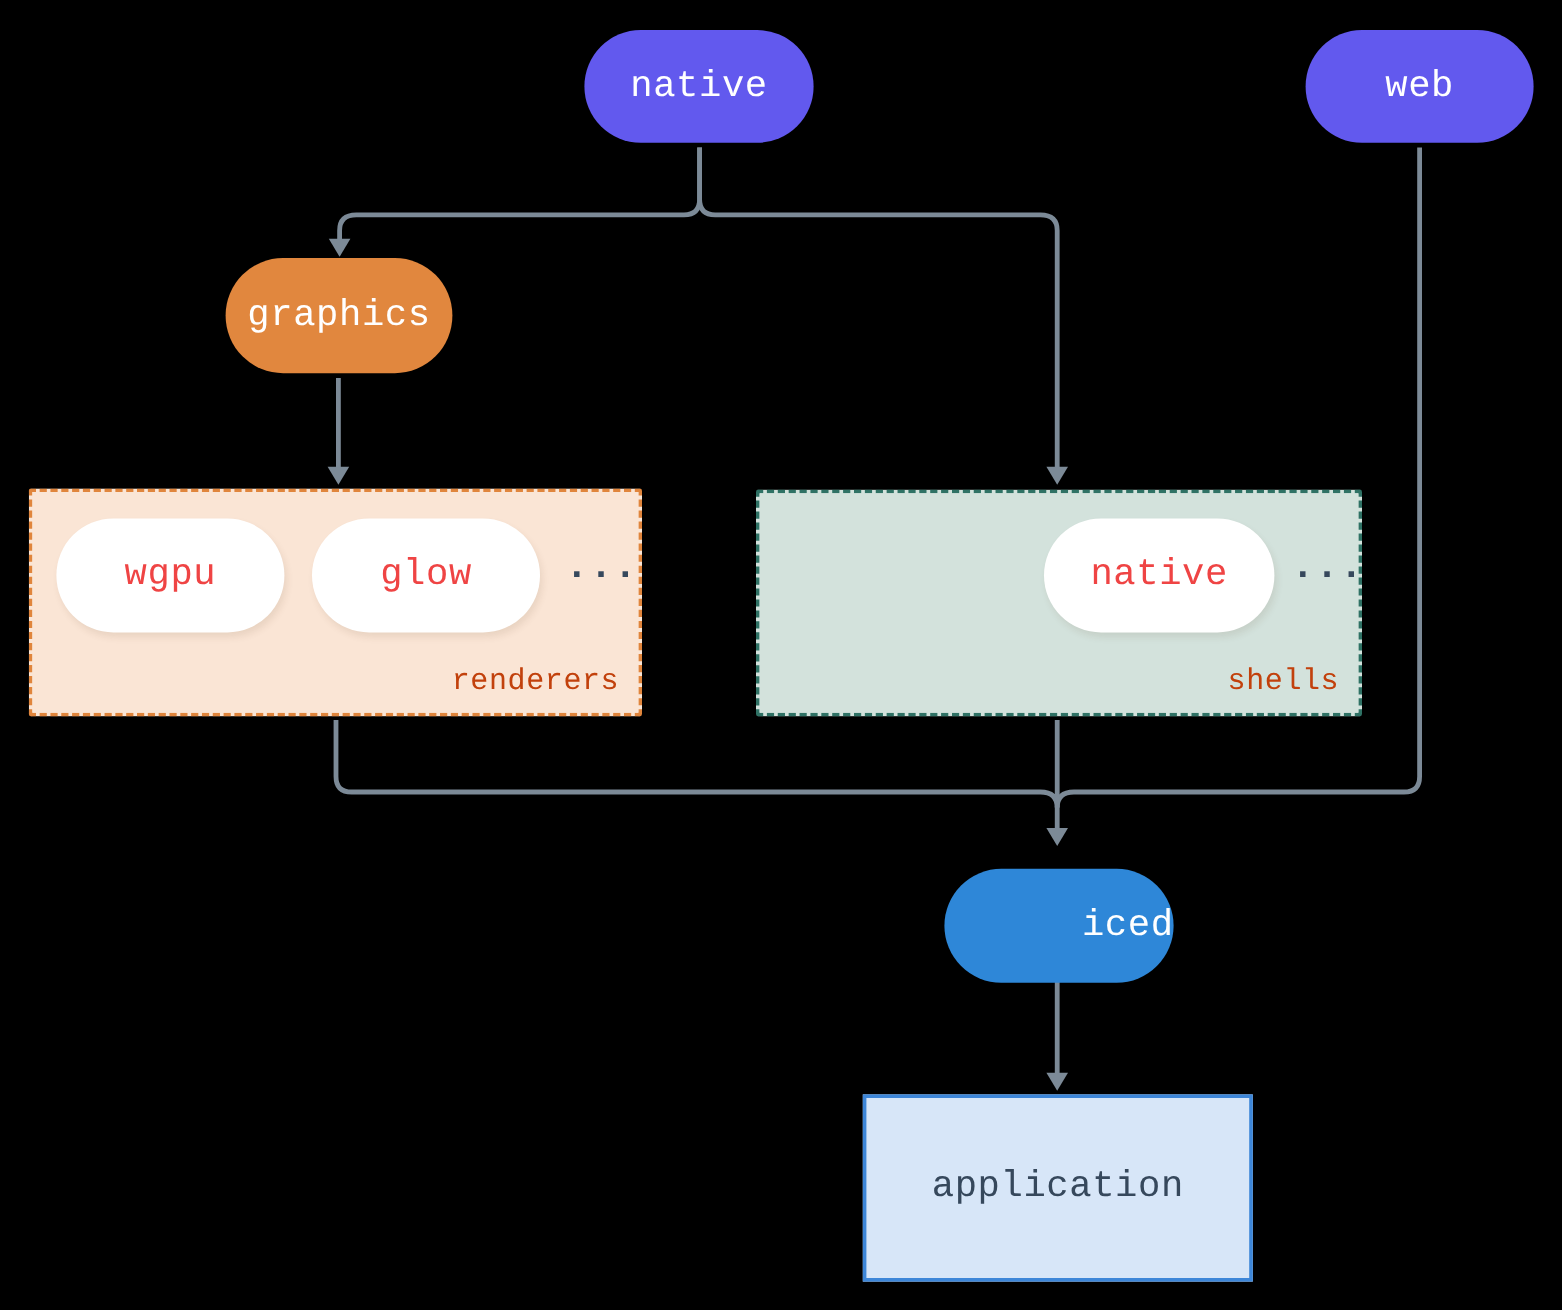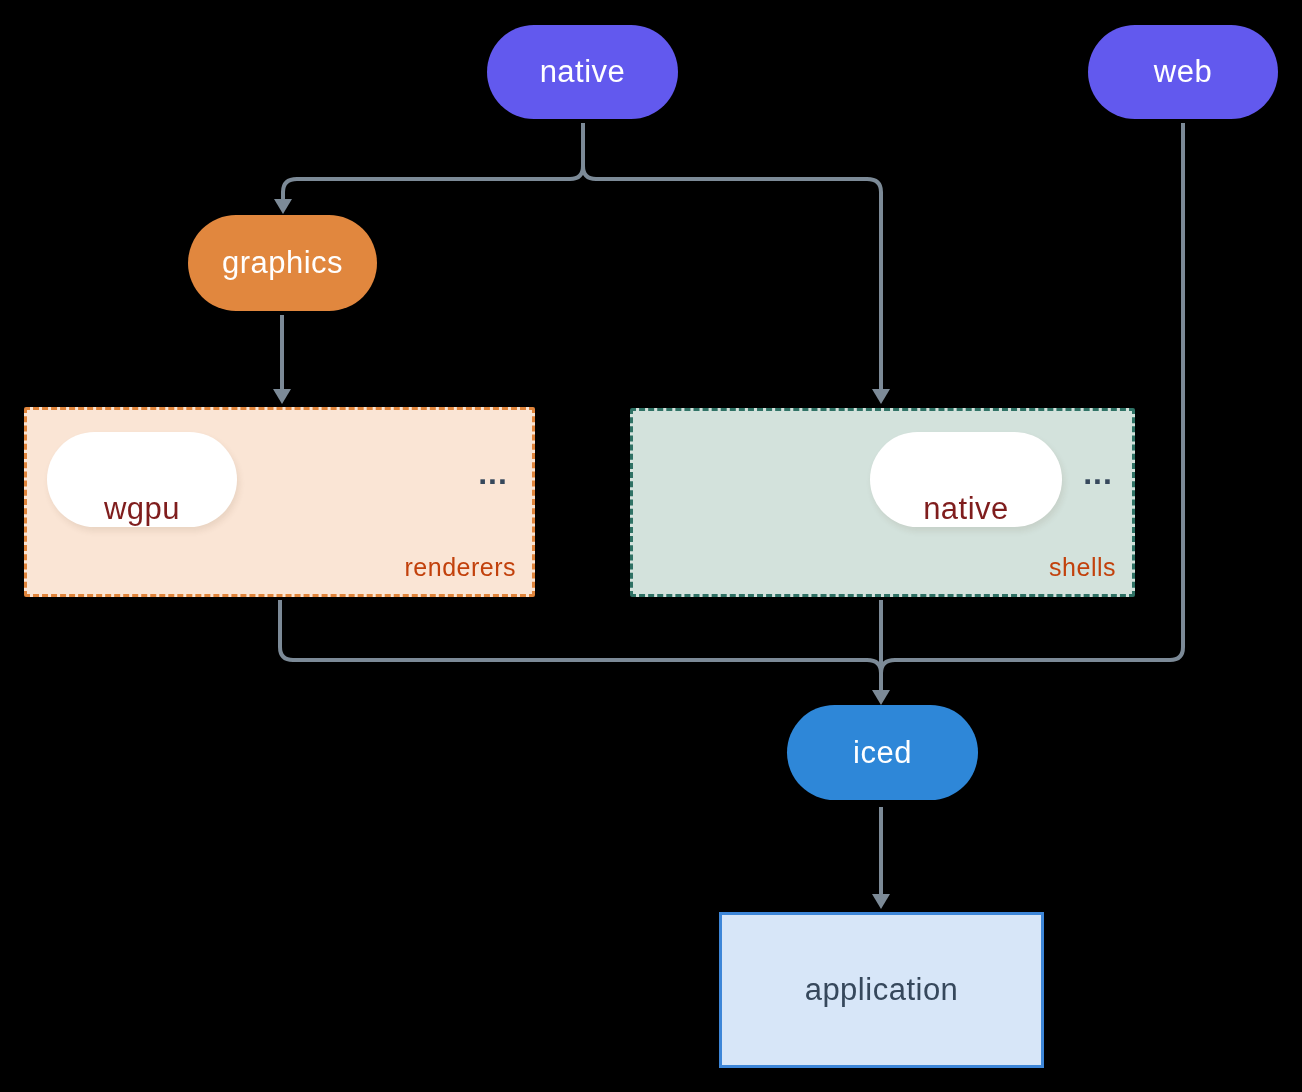--- a/index.html
+++ b/index.html
@@ -1,25 +1,25 @@
 <!DOCTYPE html>
 <html><head>
 <meta charset="utf-8">
 <style>
   html,body{margin:0;padding:0;background:#000;}
   .stage{
     position:relative;width:1302px;height:1092px;overflow:hidden;
-    font-family:Liberation Sans, sans-serif;
+    font-family:Liberation Mono, monospace;
   }
   .edges{position:absolute;left:0;top:0;}
   .pill{
     position:absolute;display:flex;align-items:center;justify-content:center;
     border-radius:60px;color:#fff;font-size:31px;letter-spacing:.5px;
   }
-  .pill.small{color:#7f1d1d;background:#fff;box-shadow:2px 4px 6px rgba(90,60,30,.10);align-items:flex-end;}
+  .pill.small{color:#ef4444;background:#fff;box-shadow:2px 4px 6px rgba(90,60,30,.10);}
   .group{
     position:absolute;border:3px dashed transparent;box-sizing:border-box;border-radius:2px;
   }
   .group-label{
     position:absolute;right:16px;bottom:12px;font-size:25px;color:#c2410c;letter-spacing:.5px;
   }
   .ellipsis{
     position:absolute;width:44px;text-align:center;font-size:32px;font-weight:700;
     color:#36485C;letter-spacing:1px;line-height:1;
   }
@@ -65,32 +65,35 @@
     <span>graphics</span>
   </div>
 
   <div class="group" style="left: 24px; top: 407px; width: 511px; height: 190px; background-color: rgb(250, 229, 213); border-color: rgb(224, 133, 60);">
     <div class="group-label">renderers</div>
   </div>
 
   <div class="pill small" style="left:47px;top:432px;width:190px;height:95px;">
     <span>wgpu</span>
   </div>
+  <div class="pill small" style="left:260px;top:432px;width:190px;height:95px;">
+    <span>glow</span>
+  </div>
   <div class="ellipsis" style="left:471px;top:457px;">...</div>
 
   <div class="group" style="left: 630px; top: 408px; width: 505px; height: 189px; background-color: rgb(211, 226, 220); border-color: rgb(47, 114, 101);">
     <div class="group-label">shells</div>
   </div>
 
   <div class="pill small" style="left:870px;top:432px;width:192px;height:95px;">
     <span>native</span>
   </div>
   <div class="ellipsis" style="left:1076px;top:457px;">...</div>
 
-  <div class="pill" style="left: 787px; top: 705px; width: 191px; height: 95px; background-color: rgb(46, 135, 216);">
+  <div class="pill" style="left: 787px; top: 724px; width: 191px; height: 95px; background-color: rgb(46, 135, 216); justify-content: flex-end;">
     <span>iced</span>
   </div>
 
   <div class="appbox" style="left: 719px; top: 912px; width: 325px; height: 156px; background-color: rgb(215, 230, 248); border-color: rgb(61, 134, 216);">
     <span>application</span>
   </div>
 
 </div>
 
 </body></html>

